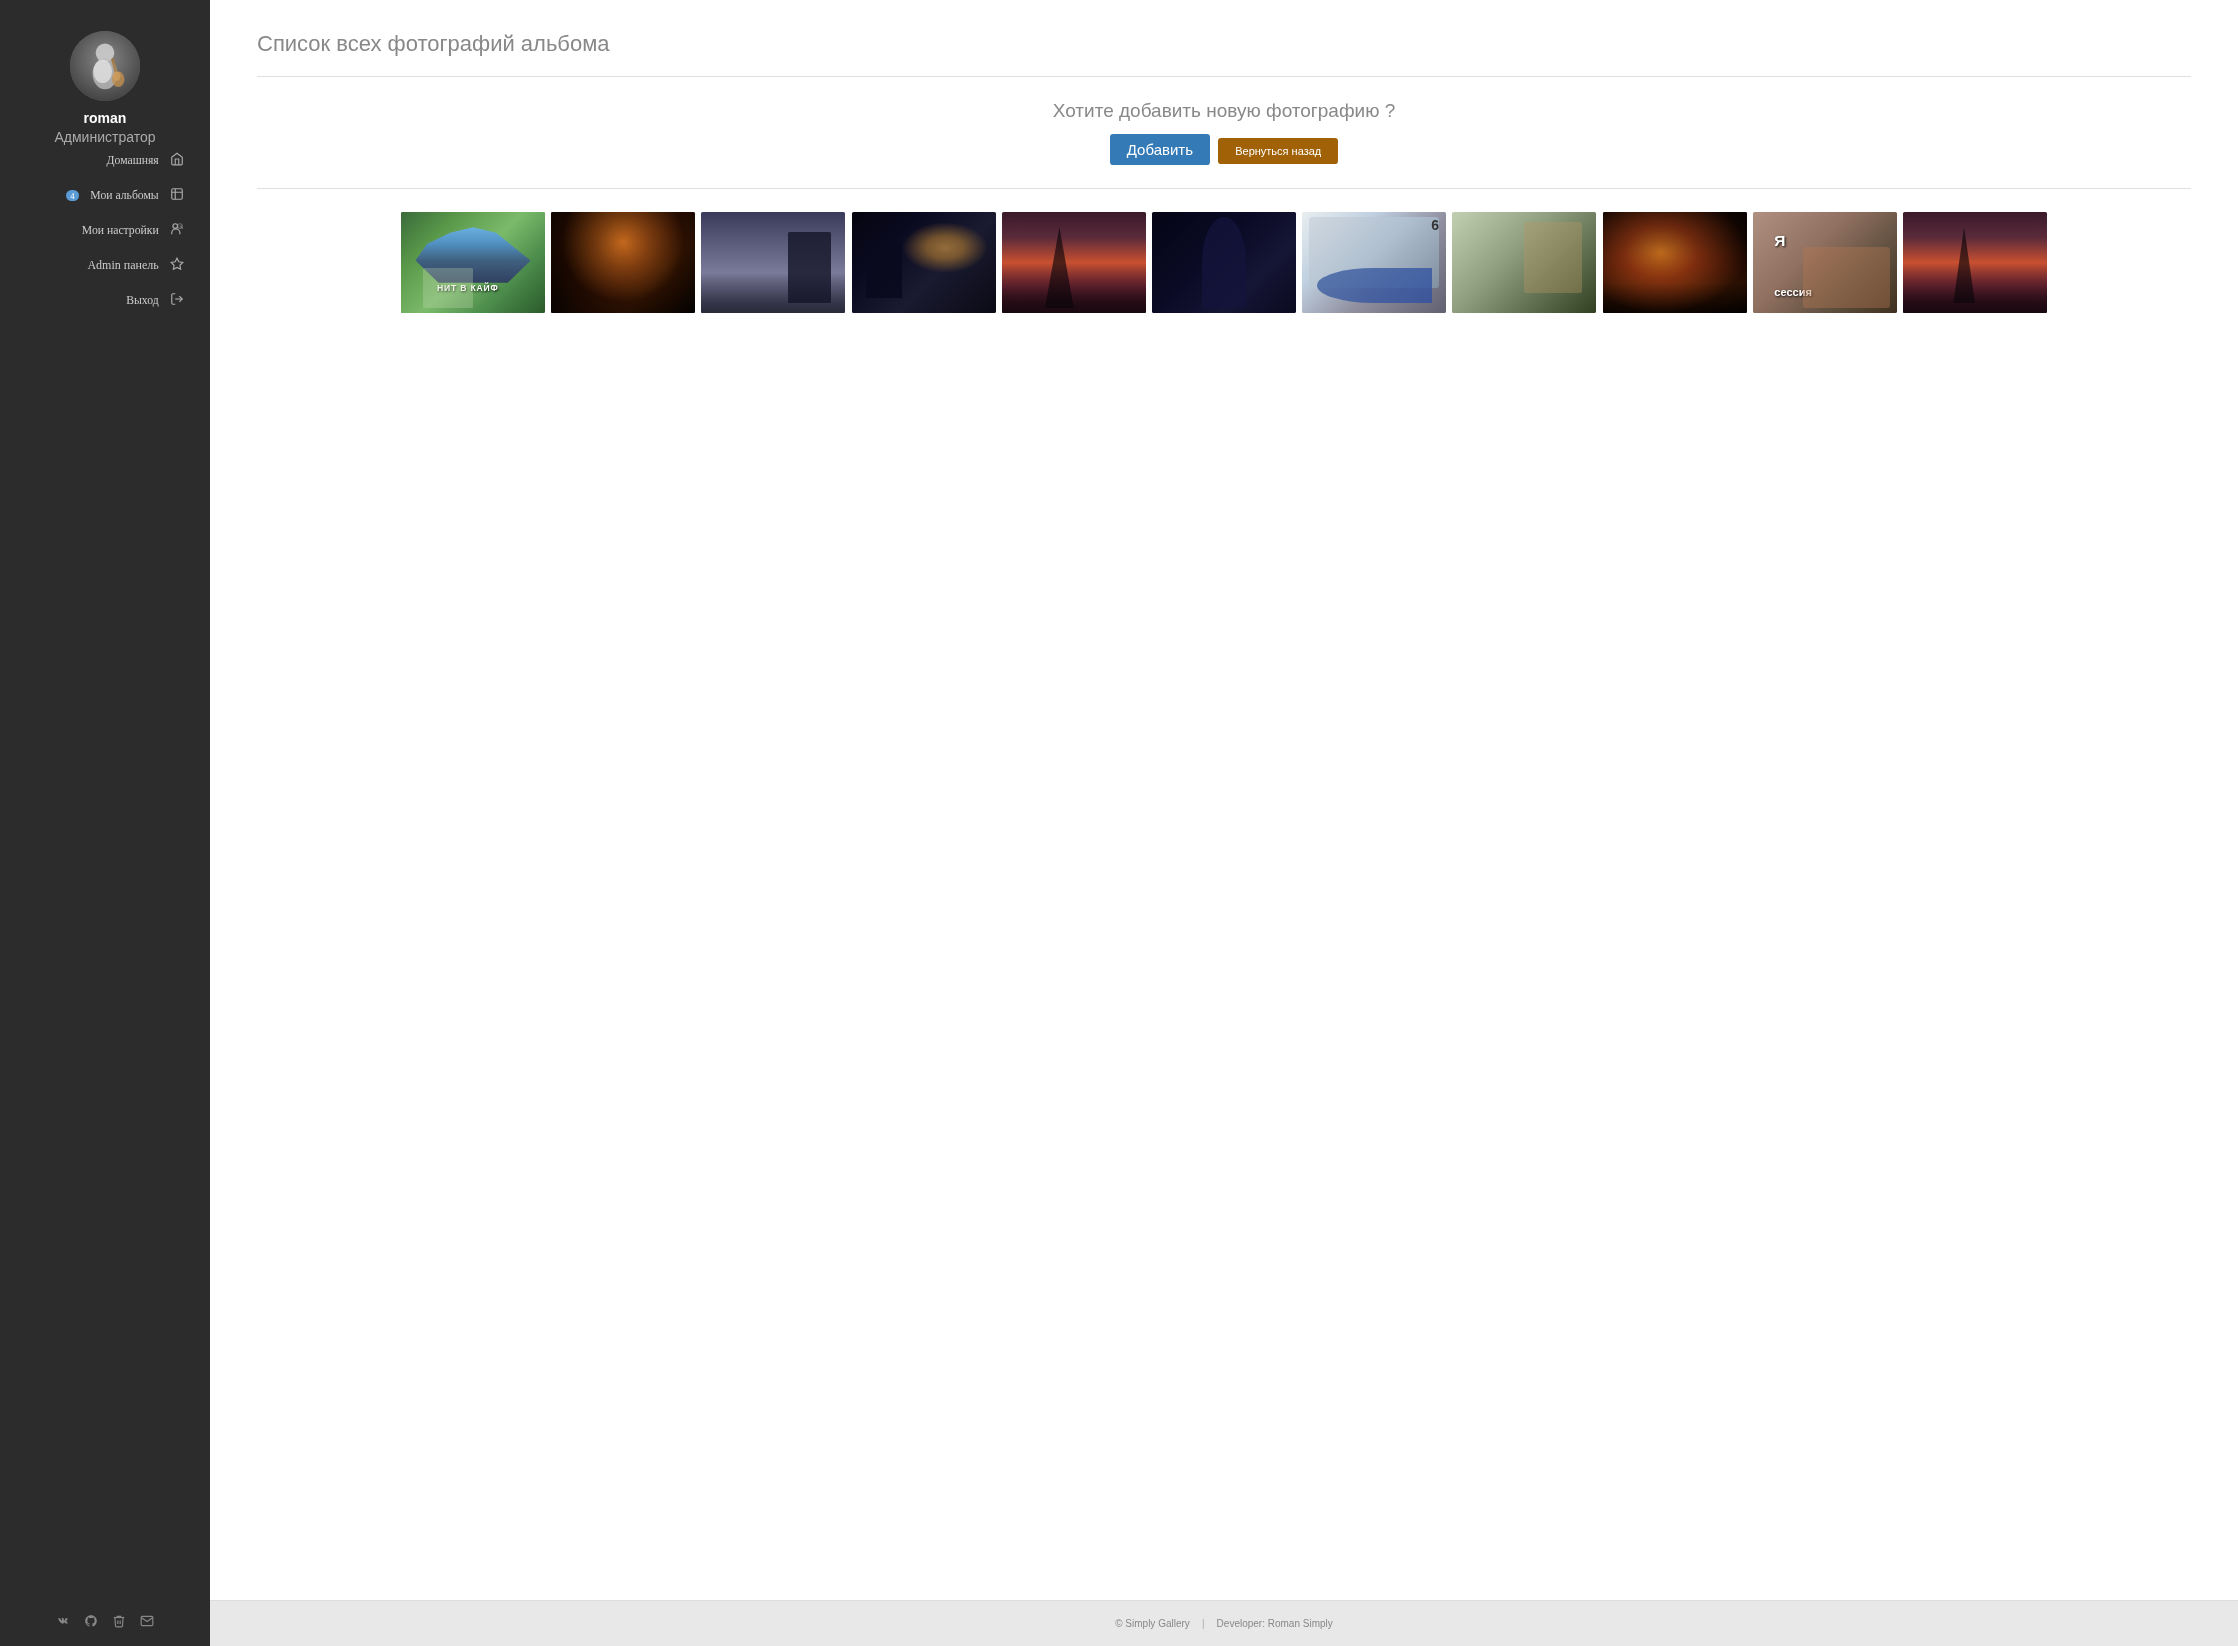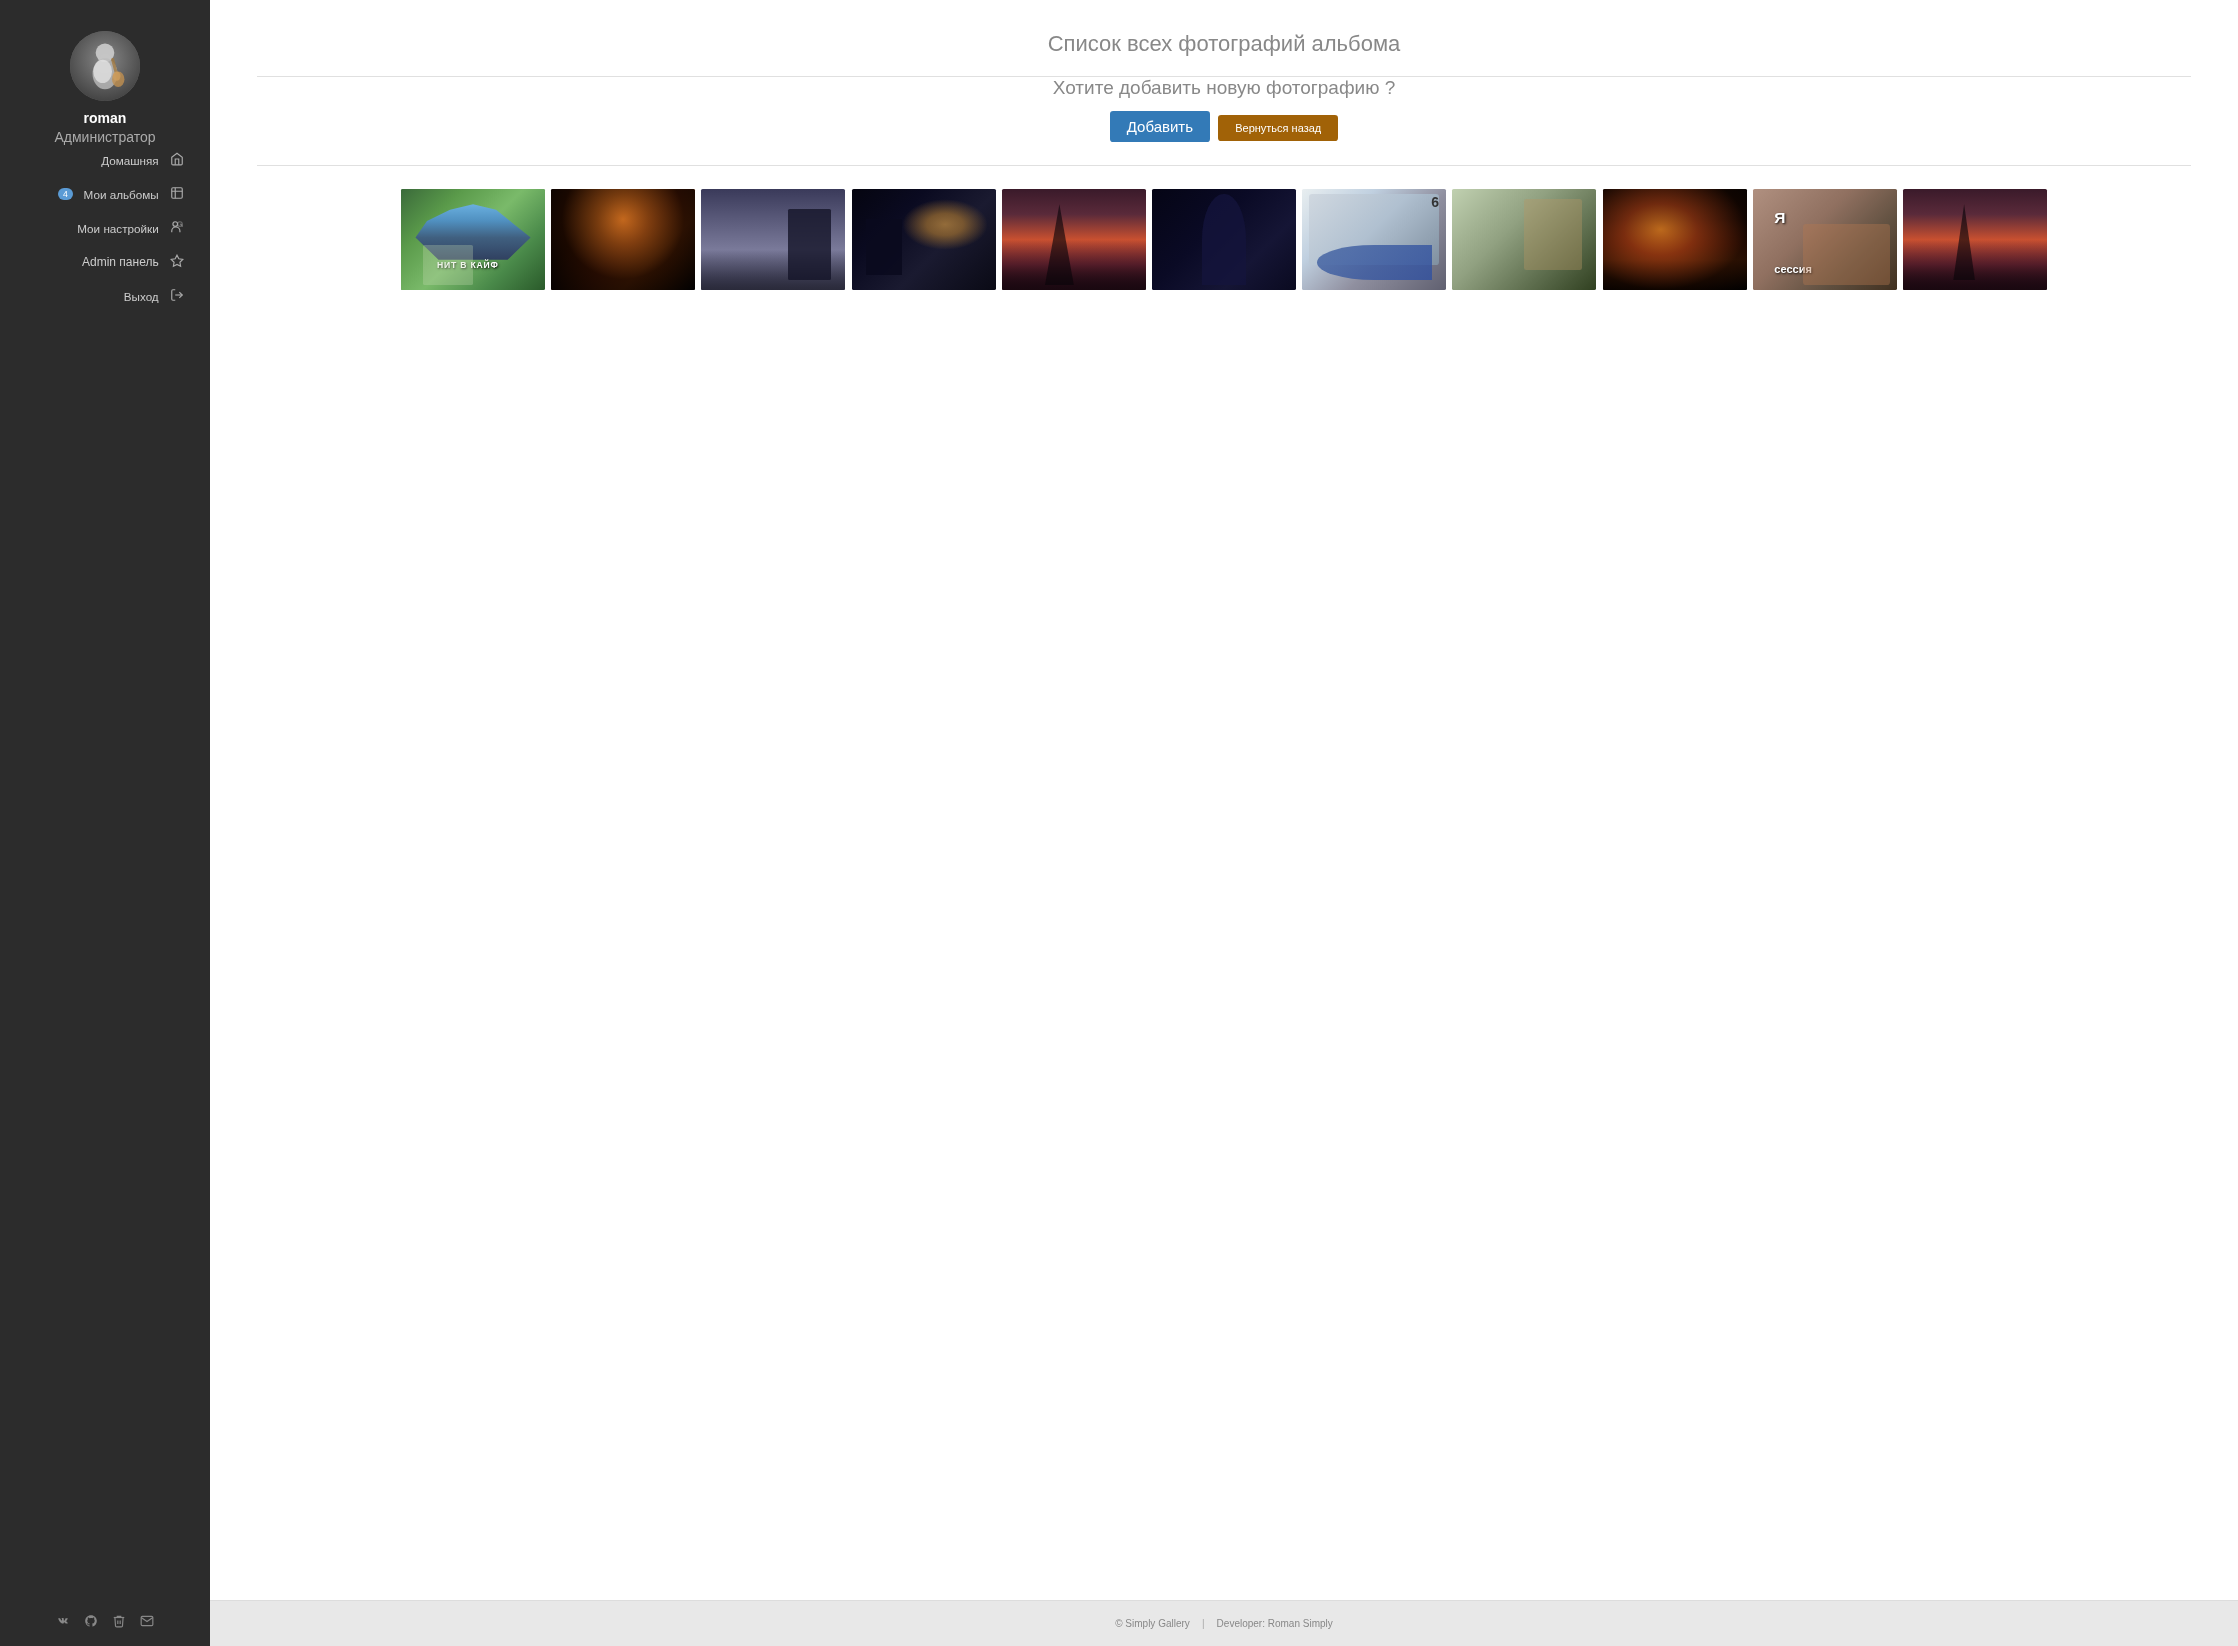--- a/index.html
+++ b/index.html
@@ -51,20 +51,21 @@
       align-items: center;
       gap: 11px;
       color: #cccccc;
       font-size: 11.7px;
       cursor: pointer;
       padding: 6.2px 9.3px;
       border-radius: 3.1px;
       width: 100%;
       justify-content: flex-end;
       text-decoration: none;
+      font-family: Liberation Serif, serif;
     }
 
     .sidebar-nav-item .nav-icon {
       color: #aaaaaa;
       font-size: 12.4px;
       min-width: 15.5px;
       text-align: center;
     }
 
     .nav-badge {
@@ -98,23 +99,23 @@
       flex-direction: column;
       background: #ffffff;
     }
 
     .main-inner {
       flex: 1;
       padding: 31px 47px;
     }
 
     .page-title-wrap {
-      text-align: center;
       padding-bottom: 18.7px;
       border-bottom: 0.8px solid #e0e0e0;
+      margin-bottom: 23px;
     }
 
     .page-title {
       font-size: 22px;
       color: #888888;
       font-weight: 300;
     }
 
     .add-photo-section {
       text-align: center;

